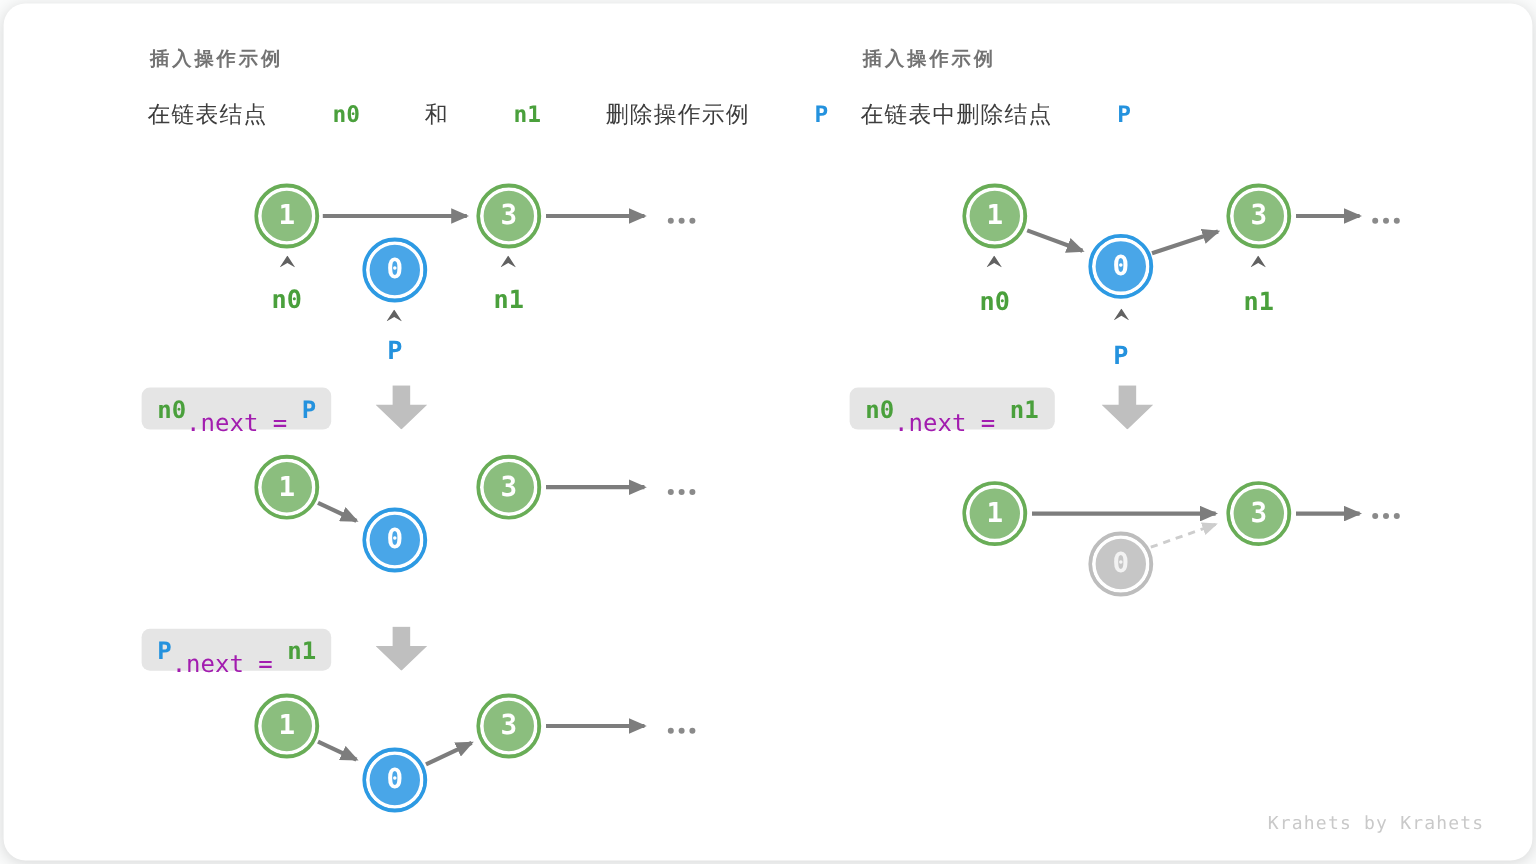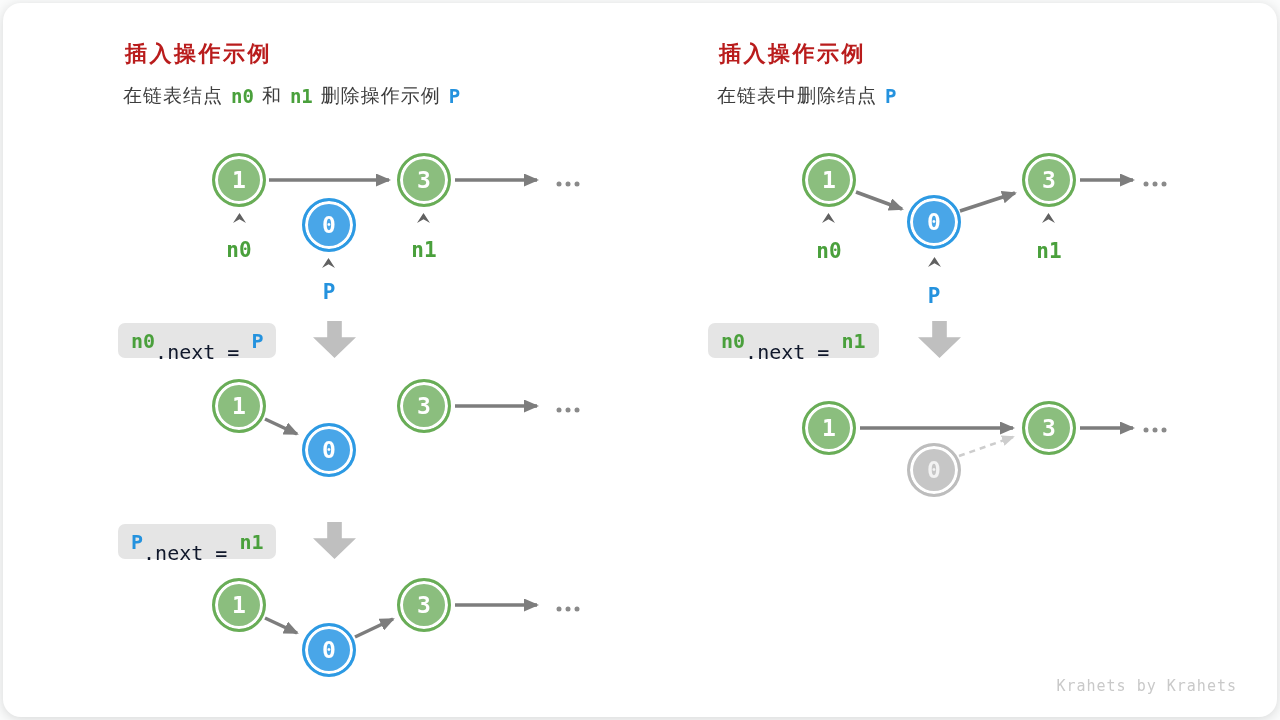--- a/index.html
+++ b/index.html
@@ -1,40 +1,40 @@
 <!DOCTYPE html>
 <html><head>
 <meta charset="utf-8">
 <style>
   html,body{margin:0;padding:0;width:1280px;height:720px;background:#fafbfb;
     font-family:"Liberation Sans","DejaVu Sans",sans-serif;}
   .card{position:absolute;left:3px;top:3px;width:1274px;height:714px;background:#ffffff;
     border-radius:18px;box-shadow:0 2px 12px rgba(0,0,0,.14);overflow:hidden;}
   .abs{position:absolute;}
-  .title{font-size:22px;font-weight:bold;color:#b91c1c;letter-spacing:2.5px;}
-  .subtitle{font-size:19px;color:#3d3d3d;letter-spacing:1px;display:flex;align-items:center;}
+  .title{font-size:16px;font-weight:bold;color:#737373;letter-spacing:2.5px;}
+  .subtitle{font-size:19px;color:#3d3d3d;letter-spacing:1px;display:flex;align-items:center;gap:46px;}
   .mono{font-family:"DejaVu Sans Mono","Liberation Mono",monospace;}
   .tok-g{color:#4aa03c;font-weight:bold;}
   .tok-b{color:#2492de;font-weight:bold;}
   .subtitle .tok{margin:0 8px;font-size:19px;letter-spacing:0;}
   .node{position:absolute;width:54px;height:54px;box-sizing:border-box;border-radius:50%;
     display:flex;align-items:center;justify-content:center;color:#fff;font-weight:bold;
     font-size:23px;box-shadow:inset 0 0 0 3px #fff;
     font-family:"DejaVu Sans Mono","Liberation Mono",monospace;}
   .node.g{background:#8bbe7e;border:3px solid #69ad57;}
   .node.b{background:#49a6e8;border:3px solid #2d9ae3;}
   .node.x{background:#c6c6c6;border:3px solid #bdbdbd;color:#f2f2f2;}
   .caret{position:absolute;width:13px;height:10px;background:#616161;
     clip-path:polygon(50% 0,100% 100%,50% 62%,0 100%);}
   .nlabel{position:absolute;transform:translate(-50%,-50%);font-weight:bold;font-size:21px;
     font-family:"DejaVu Sans Mono","Liberation Mono",monospace;}
   .codebox{position:absolute;height:35px;background:#e5e5e5;border-radius:7px;
     display:inline-flex;align-items:center;padding:0 13px;font-size:20px;white-space:pre;
     font-family:"DejaVu Sans Mono","Liberation Mono",monospace;}
-  .codebox .mid{color:#0f172a;margin-top:22px;}
+  .codebox .mid{color:#a21caf;margin-top:22px;}
   .blockarrow{position:absolute;width:43px;height:37px;background:#bfbfbf;
     clip-path:polygon(33% 0,67% 0,67% 44%,100% 44%,50% 100%,0 44%,33% 44%);}
   .dots{position:absolute;display:flex;gap:4px;transform:translate(-50%,-50%);}
   .dot{width:5px;height:5px;border-radius:50%;background:#8a8a8a;}
   .overlay{position:absolute;left:0;top:0;pointer-events:none;}
   .watermark{position:absolute;right:40px;top:674px;font-size:15px;color:#c9c9c9;
     letter-spacing:1px;font-family:"DejaVu Sans Mono","Liberation Mono",monospace;}
 </style>
 </head>
 <body>

